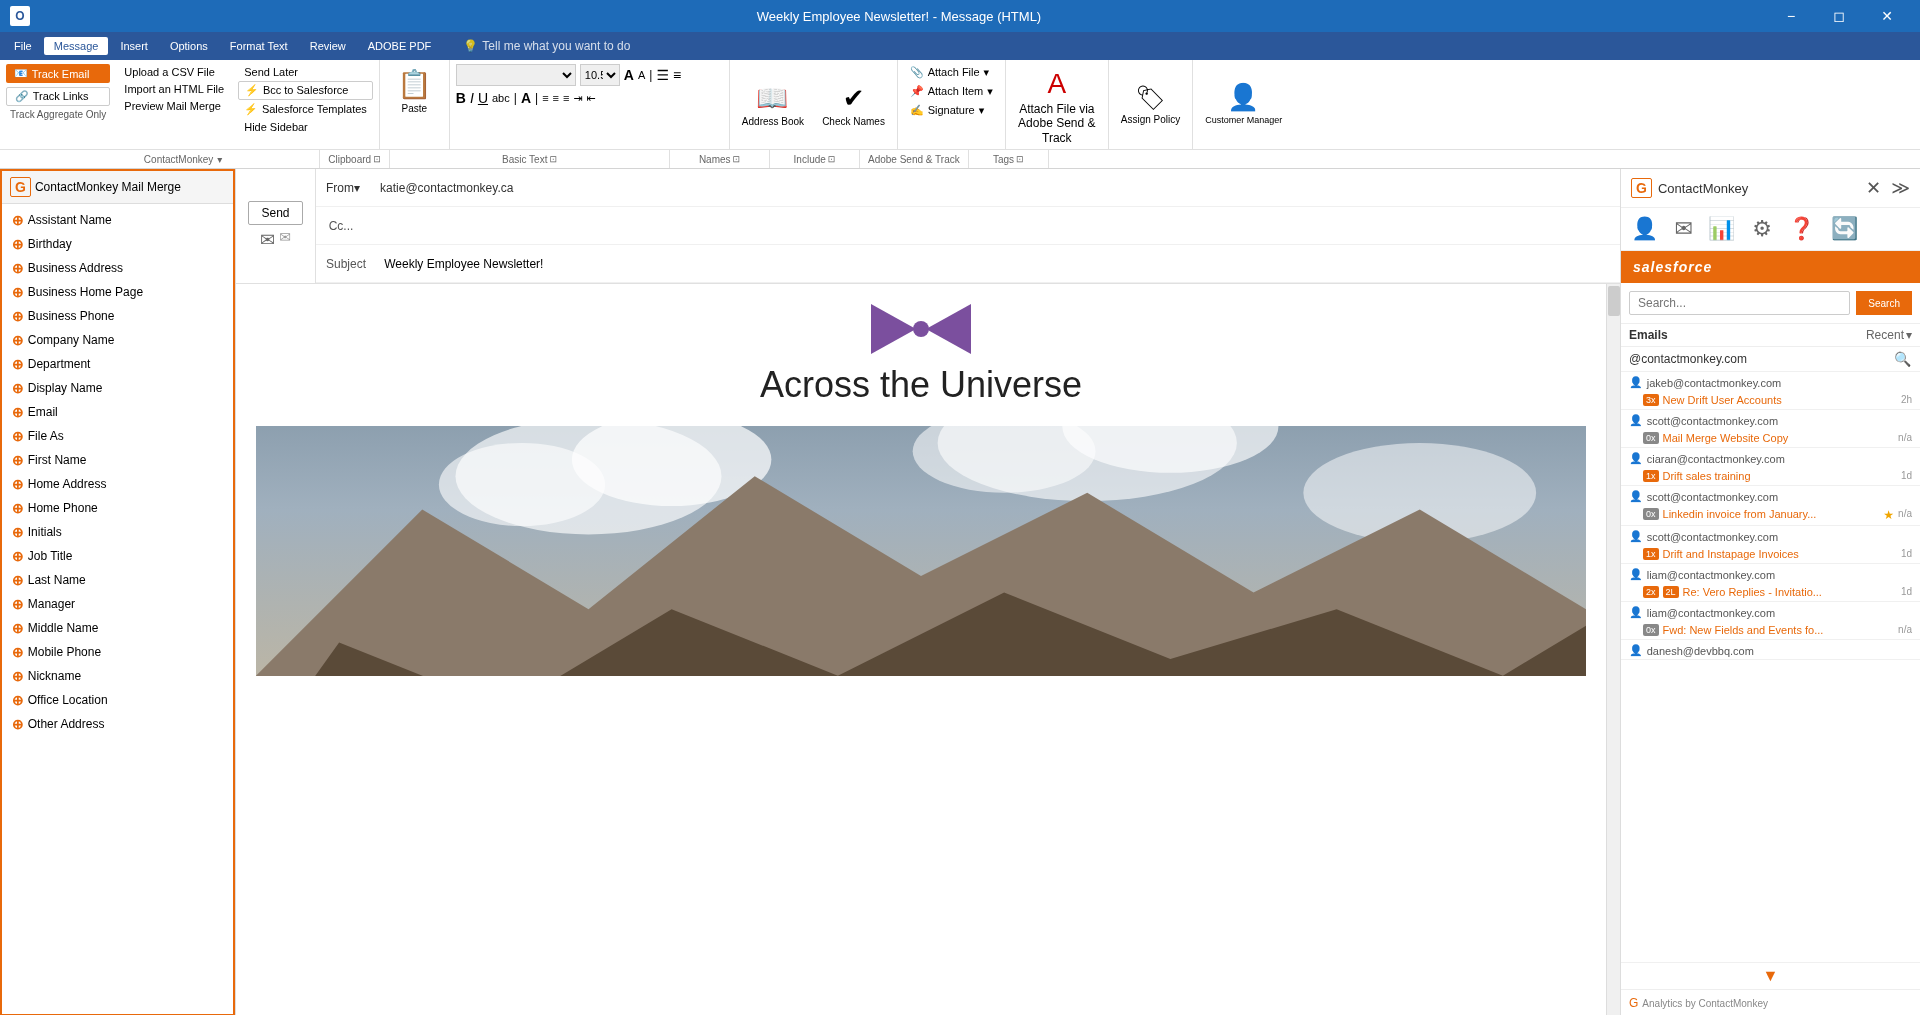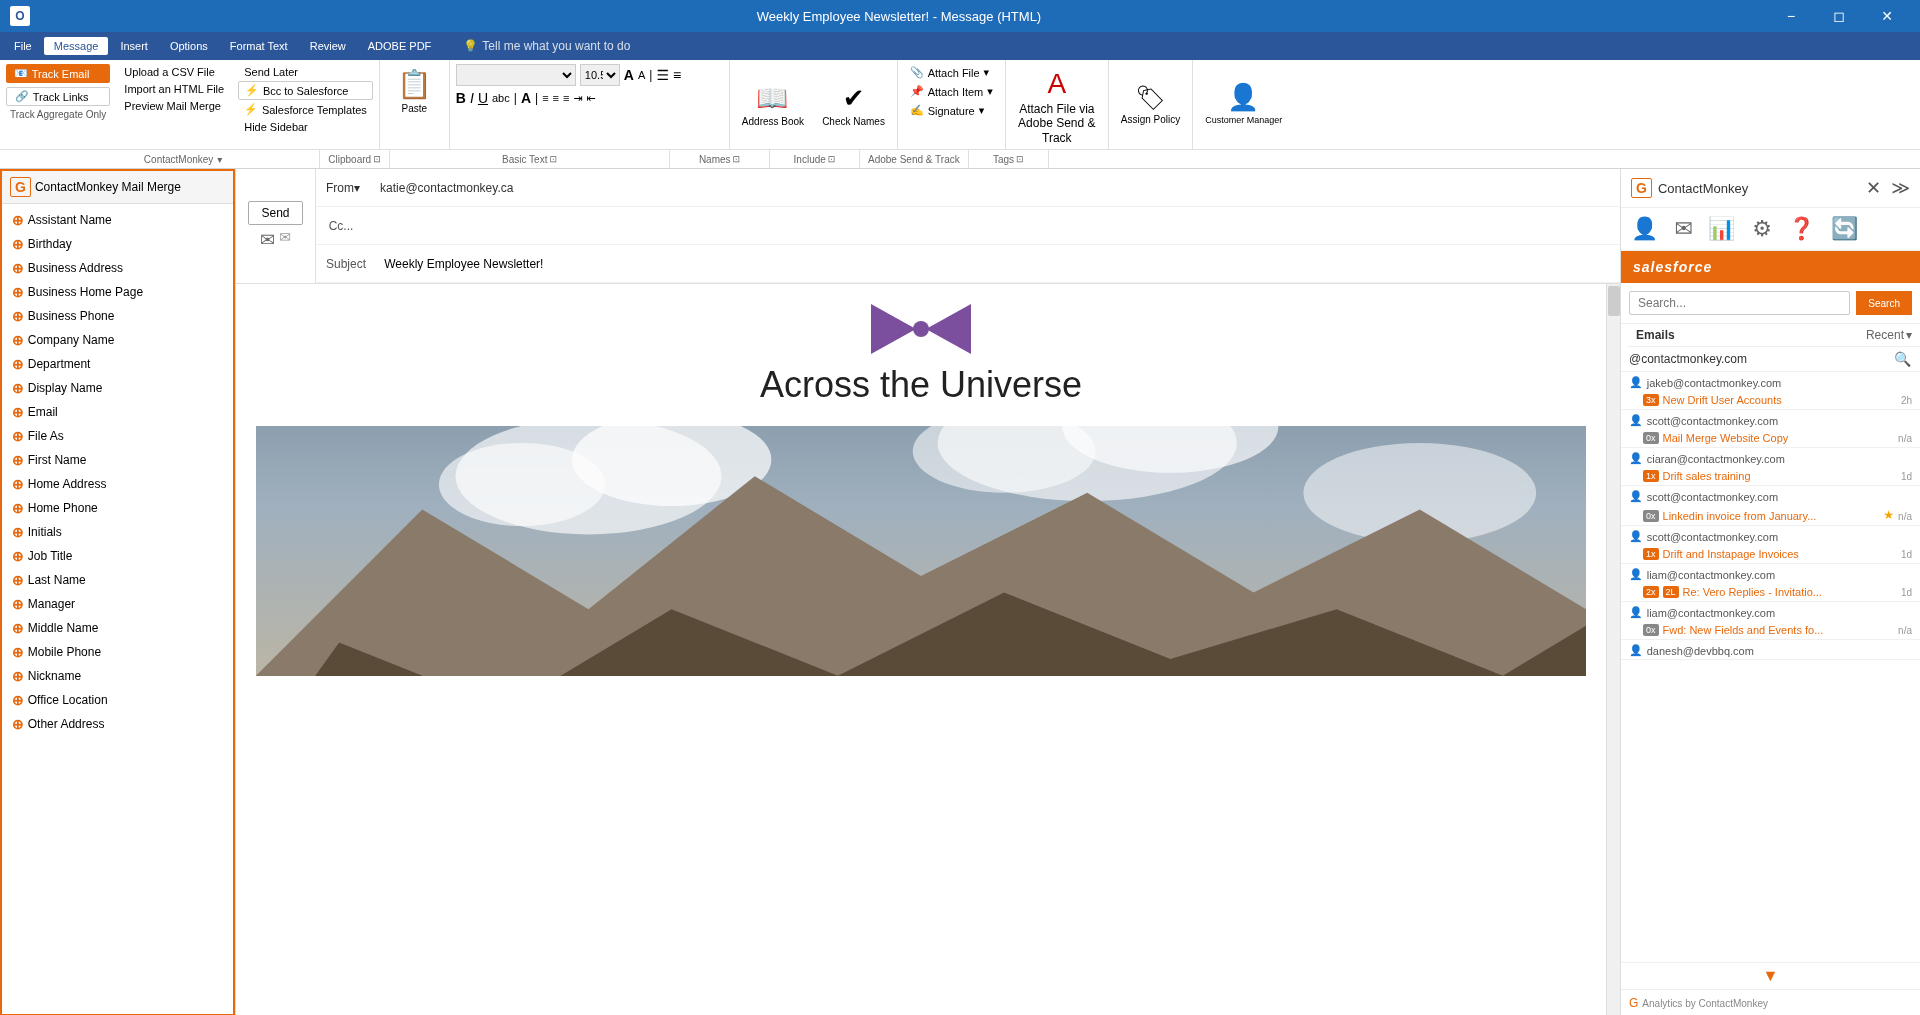--- a/index.html
+++ b/index.html
@@ -72,21 +72,21 @@
       padding: 4px 6px;
       cursor: pointer;
       border-radius: 2px;
       min-width: 48px;
       font-size: 10px;
       text-align: center;
       gap: 2px;
     }
     .ribbon-btn-sm {
       display: flex;
-      align-items: flex-end;
+      align-items: flex-start;
       padding: 2px 6px;
       cursor: pointer;
       border-radius: 2px;
       font-size: 11px;
       gap: 4px;
       white-space: nowrap;
     }
     .ribbon-col { display: flex; flex-direction: column; gap: 1px; justify-content: center; }
     .cm-btn-orange {
       background: #e8690b;
@@ -316,21 +316,20 @@
       cursor: pointer;
       border-radius: 0;
       font-size: 10px;
     }
     .sf-tabs {
       display: flex;
       align-items: center;
       justify-content: space-between;
       padding: 4px 8px;
       border-bottom: 1px solid #eee;
-      margin-left: 7px;
     }
     .sf-tab { font-size: 12px; font-weight: 600; color: #333; }
     .sf-tab-filter { font-size: 12px; color: #666; cursor: pointer; display: flex; align-items: center; gap: 2px; }
 
     
     .email-search-row {
       display: flex;
       align-items: center;
       padding: 4px 8px;
       border-bottom: 1px solid #f0f0f0;
@@ -351,21 +350,21 @@
       display: flex;
       align-items: center;
       gap: 4px;
       padding: 4px 8px 2px;
       font-size: 11px;
       color: #555;
     }
     .email-row {
       padding: 3px 8px 3px 22px;
       display: flex;
-      align-items: flex-end;
+      align-items: flex-start;
       gap: 4px;
       cursor: pointer;
     }
     .email-badge {
       font-size: 9px;
       padding: 1px 3px;
       border-radius: 2px;
       color: white;
       flex-shrink: 0;
     }

